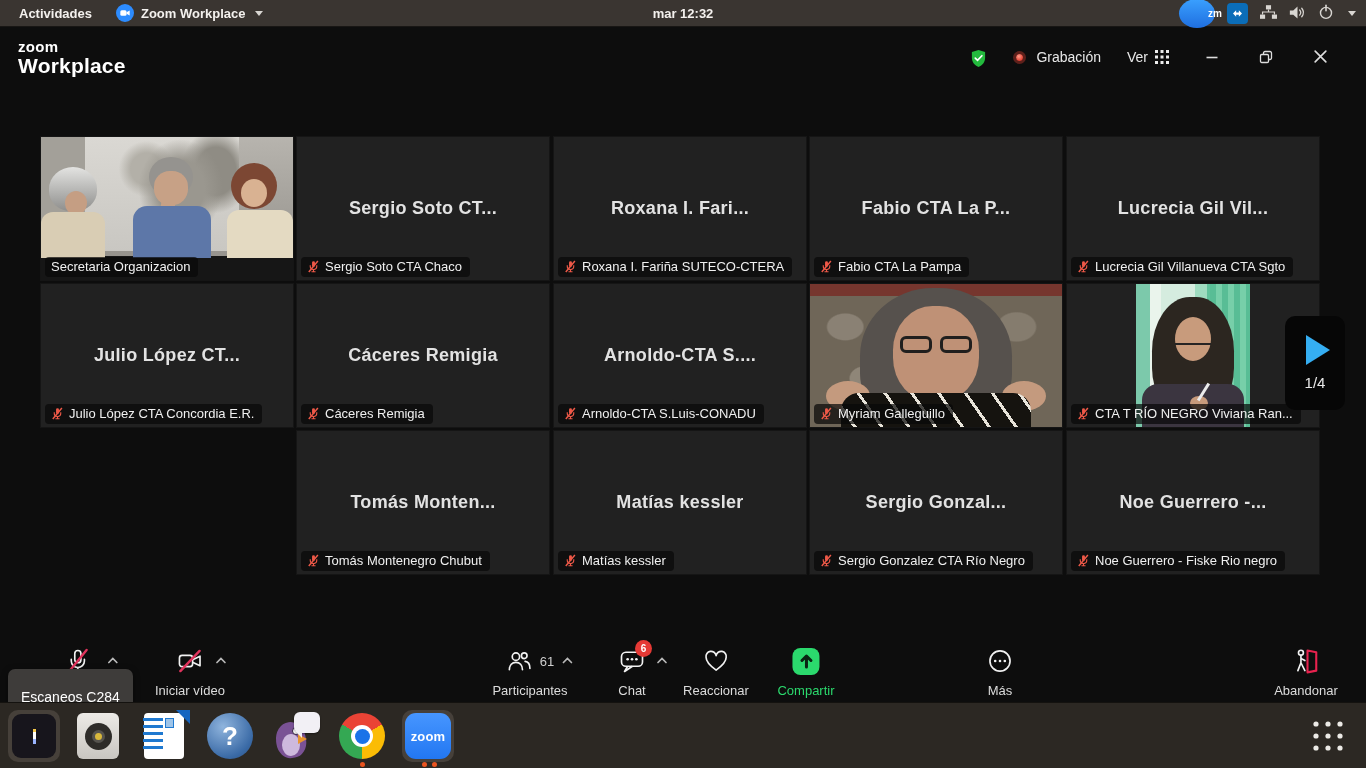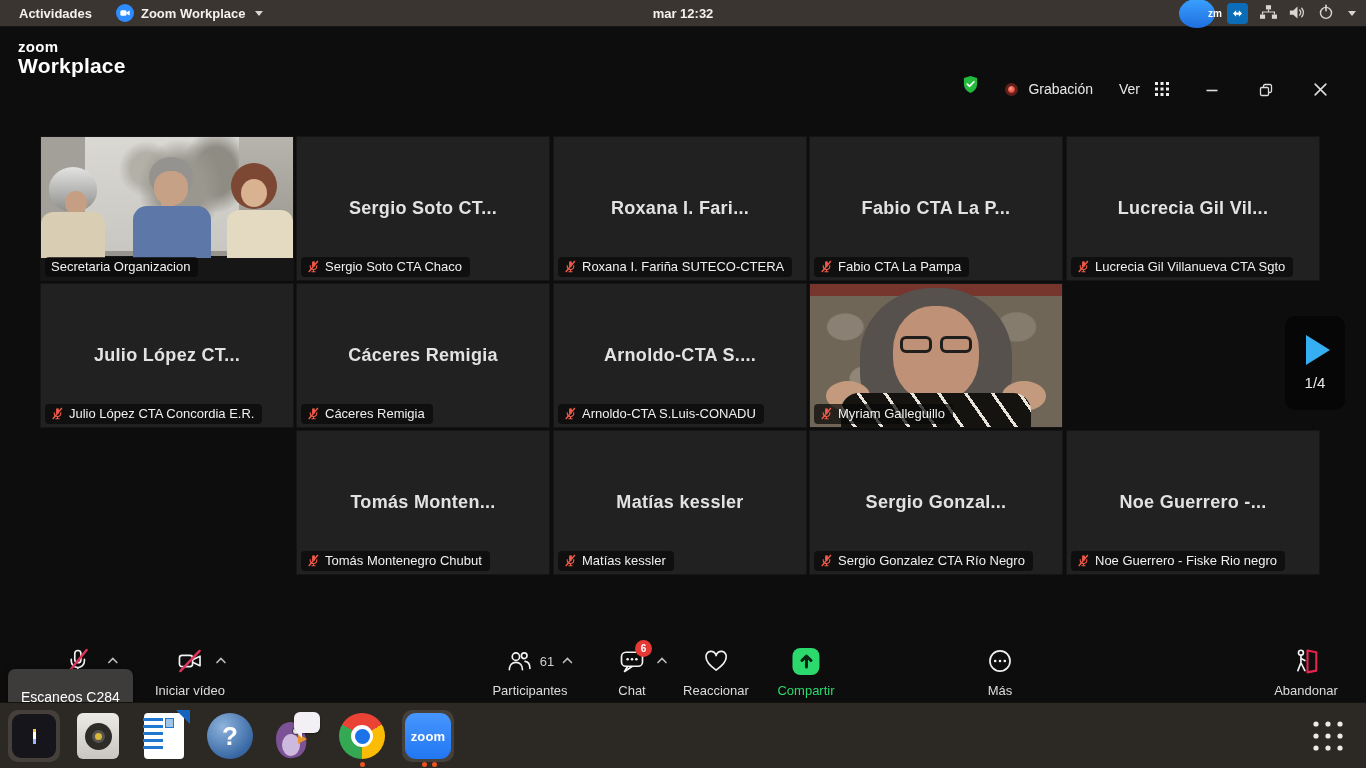--- a/index.html
+++ b/index.html
@@ -18,25 +18,25 @@
   .tb-tray{position:absolute;right:10px;top:0;height:27px;display:flex;align-items:center;gap:12px;}
   .tray-zm{width:21px;height:29px;border-radius:50%;background:linear-gradient(180deg,#3aa0ff,#1f6fe0);
            color:#fff;font-size:10px;font-weight:700;display:flex;align-items:center;justify-content:center;padding-left:36px;}
   .tray-tv{width:21px;height:21px;border-radius:4px;background:#0b6db8;display:flex;align-items:center;justify-content:center;}
 
   
   .zheader{position:absolute;left:0;top:27px;width:1366px;height:75px;background:#0d0d0d;}
   .zlogo{position:absolute;left:18px;top:12px;color:#fff;line-height:1.05;}
   .zlogo .l1{font-size:15px;font-weight:800;letter-spacing:0.3px;}
   .zlogo .l2{font-size:21px;font-weight:600;letter-spacing:0.2px;}
-  .zh-right{position:absolute;right:38px;top:22px;display:flex;align-items:flex-end;gap:26px;color:#e8e8e8;font-size:14px;}
+  .zh-right{position:absolute;right:38px;top:22px;display:flex;align-items:flex-start;gap:26px;color:#e8e8e8;font-size:14px;}
   .rec-wrap{display:flex;align-items:center;gap:10px;}
   .rec-dot{width:13px;height:13px;border-radius:50%;background:radial-gradient(circle at 40% 35%,#ff9b88,#e23c2e 75%);
            border:3px solid rgba(190,55,45,.45);background-clip:padding-box;}
-  .ver-wrap{display:flex;align-items:center;gap:15px;margin-top:32px;}
+  .ver-wrap{display:flex;align-items:center;gap:7px;}
   .winctl{display:flex;align-items:center;gap:40px;margin-left:10px;}
   .winctl svg{cursor:default;}
 
   
   .tile{position:absolute;width:254px;height:145px;background:#212121;border:1px solid #151515;
         display:flex;align-items:center;justify-content:center;overflow:hidden;}
   .tile-center{color:#e2e2e2;font-weight:700;font-size:18px;letter-spacing:0.3px;}
   .pill{position:absolute;left:4px;bottom:3px;display:flex;align-items:center;gap:5px;max-width:244px;
         background:rgba(8,8,8,0.72);border-radius:4px;padding:2px 8px 3px 6px;color:#f0f0f0;font-size:13px;
         white-space:nowrap;overflow:hidden;z-index:3;}
@@ -429,20 +429,37 @@
         <i class="st-body"></i>
     </div>
     <div class="pill">
       <svg class="pmic" width="13" height="13">
           <use href="#s-micoff"></use>
         </svg>
       <span>Myriam Galleguillo</span>
     </div>
   </div>
 
+  <div class="tile" style="left:1066px;top:283px">
+    <div class="scene sc-teal">
+      <i class="tl-cur"></i>
+        <i class="tl-hair"></i>
+        <i class="tl-face"></i>
+        <i class="tl-gl"></i>
+      <i class="tl-body"></i>
+        <i class="tl-hand"></i>
+        <i class="tl-pen"></i>
+    </div>
+    <div class="pill">
+      <svg class="pmic" width="13" height="13">
+          <use href="#s-micoff"></use>
+        </svg>
+      <span>CTA T RÍO NEGRO Viviana Ran...</span>
+    </div>
+  </div>
 
 
   <div class="tile" style="left:296px;top:430px">
     <div class="tile-center">Tomás Monten...</div>
     <div class="pill">
       <svg class="pmic" width="13" height="13">
           <use href="#s-micoff"></use>
         </svg>
       <span>Tomás Montenegro Chubut</span>
     </div>

